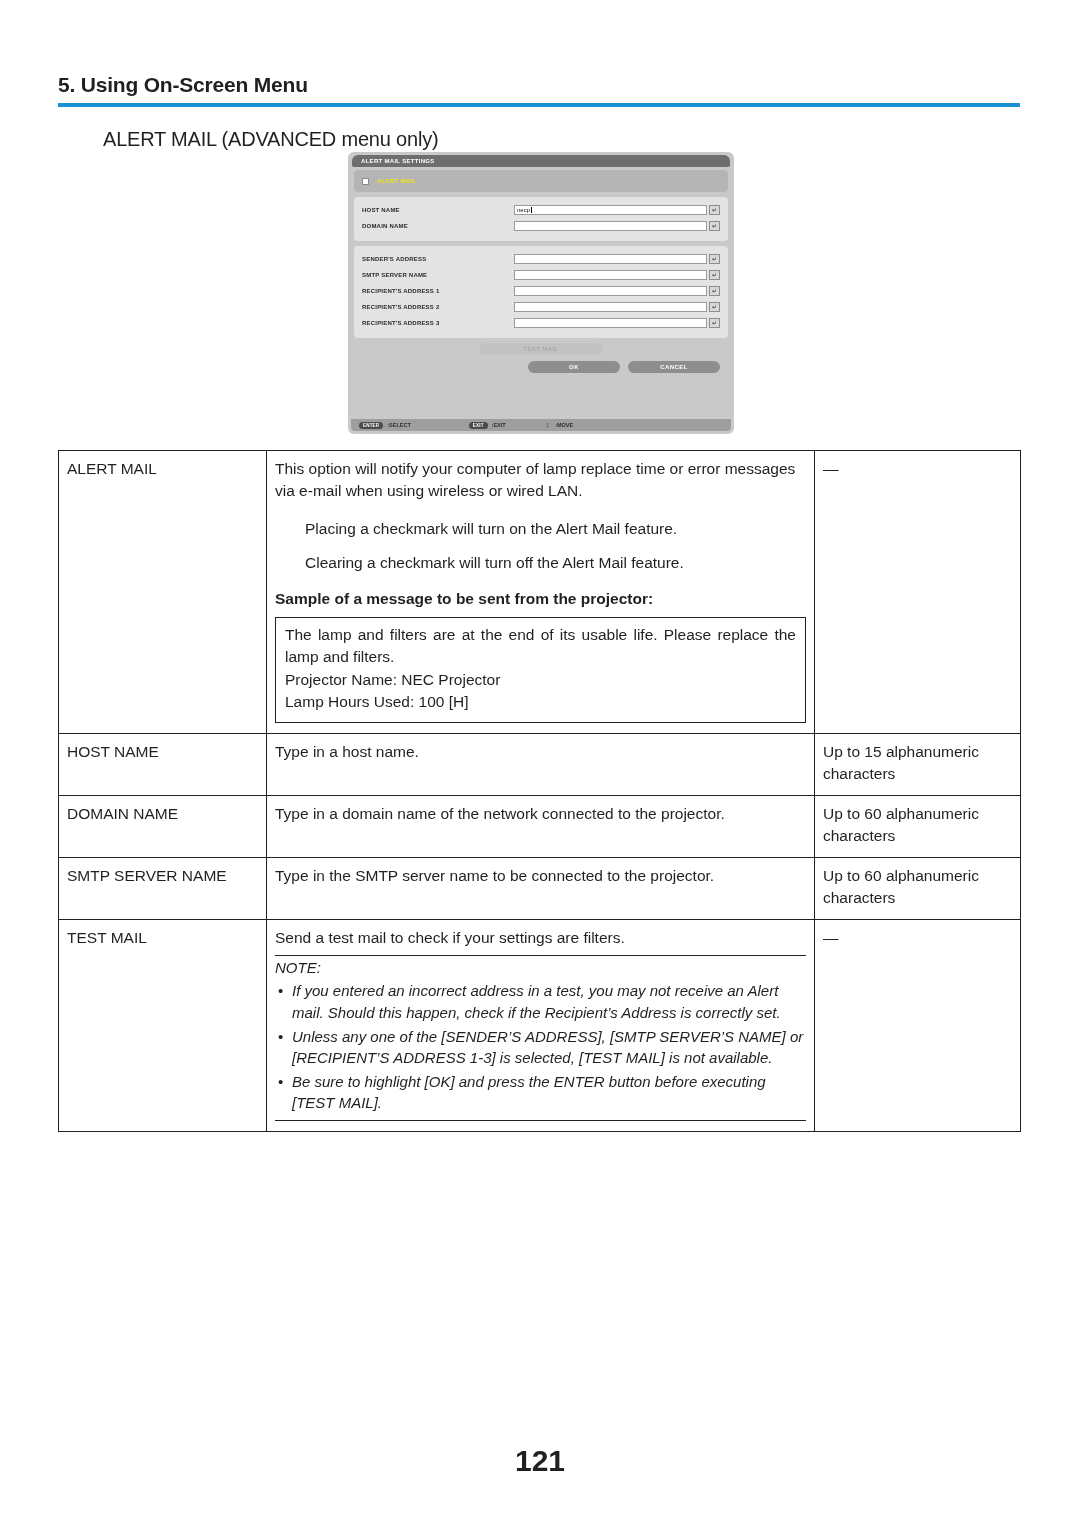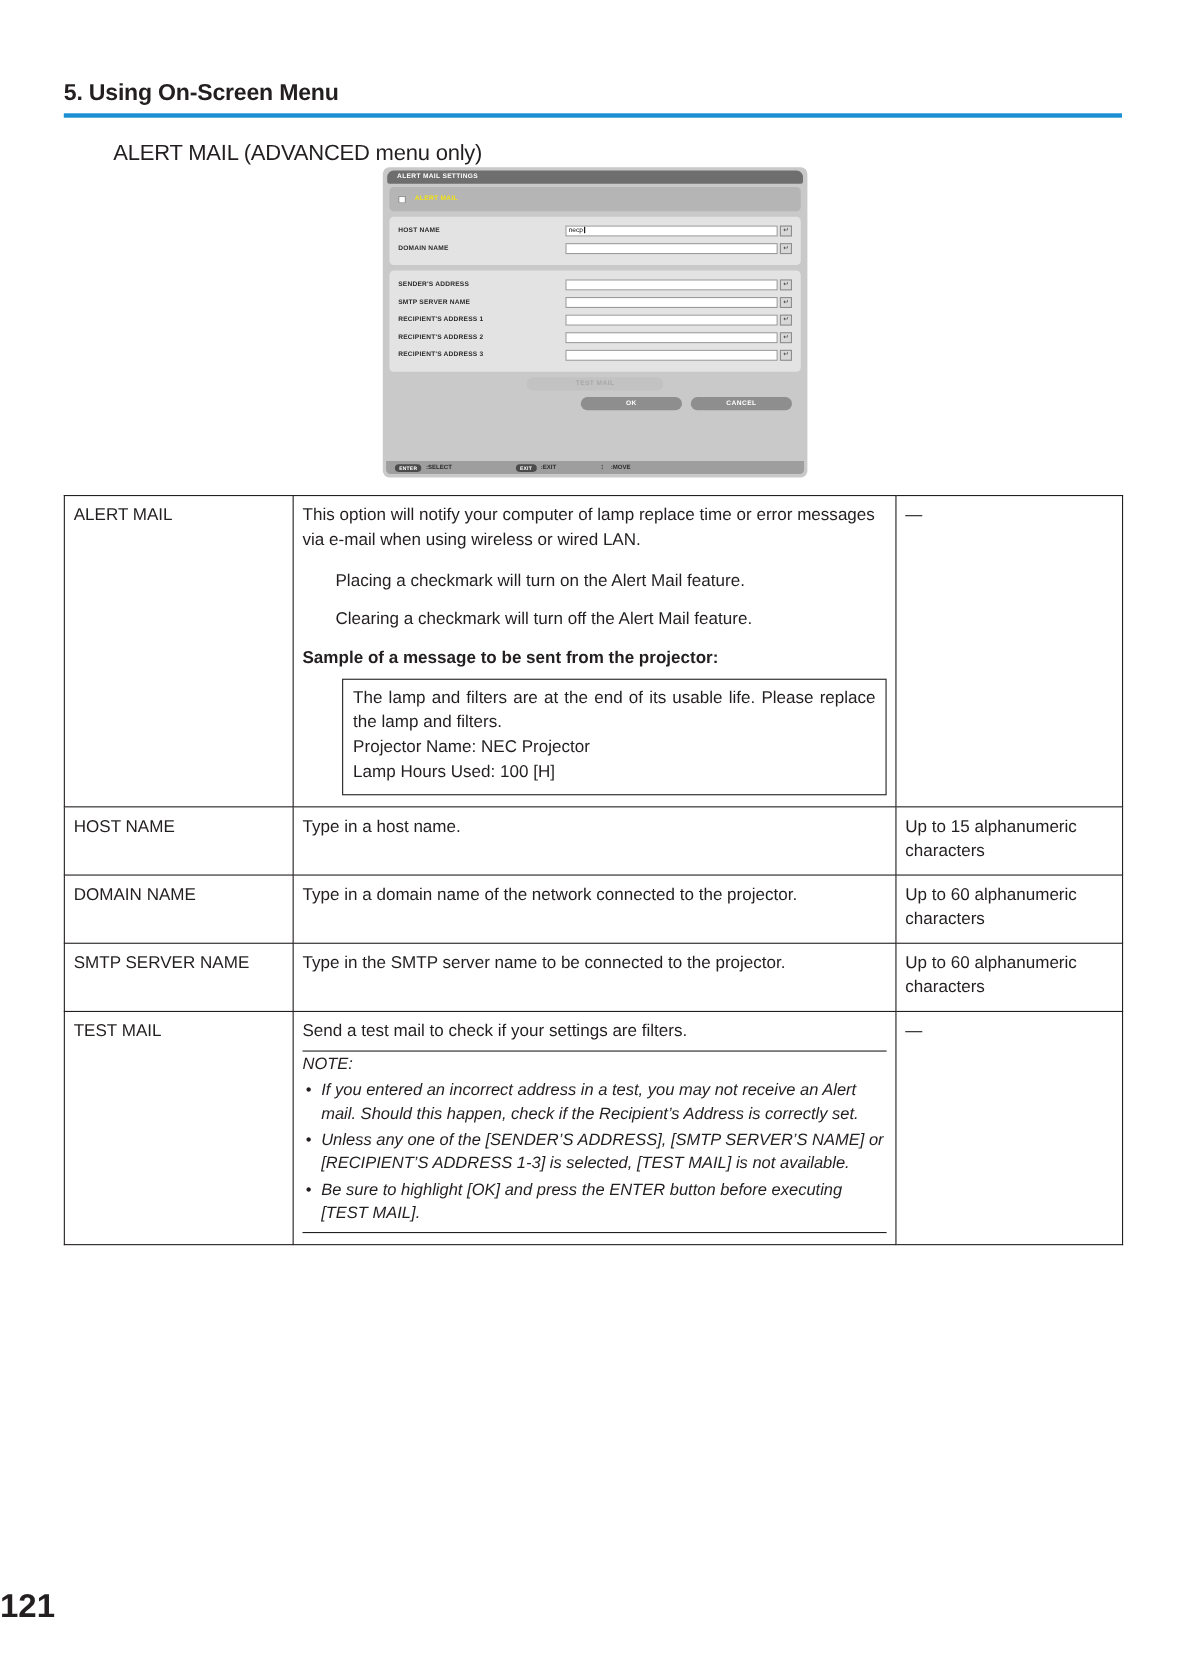--- a/index.html
+++ b/index.html
@@ -260,21 +260,20 @@
   .sample-heading {
     font-weight: bold;
     margin-top: 14px;
     margin-bottom: 7px;
     font-size: 15.5px;
   }
   .sample-box {
     border: 1px solid #231f20;
     padding: 6px 9px 8px 9px;
     line-height: 1.45;
-    margin-left: 36px;
   }
   .sample-box .justify {
     text-align: justify;
     text-justify: inter-word;
   }
 
   .note-block {
     border-top: 1px solid #231f20;
     border-bottom: 1px solid #231f20;
     margin-top: 6px;
@@ -305,20 +304,21 @@
     text-align: justify;
     text-justify: inter-word;
   }
 
   
   .page-number {
     position: absolute;
     left: 0;
     right: 0;
     top: 1444px;
+    text-align: center;
     font-size: 30px;
     font-weight: bold;
     color: #231f20;
   }
 </style>
 </head>
 <body>
 
 <div class="page-header">
   <div class="header-title">5. Using On-Screen Menu</div>

